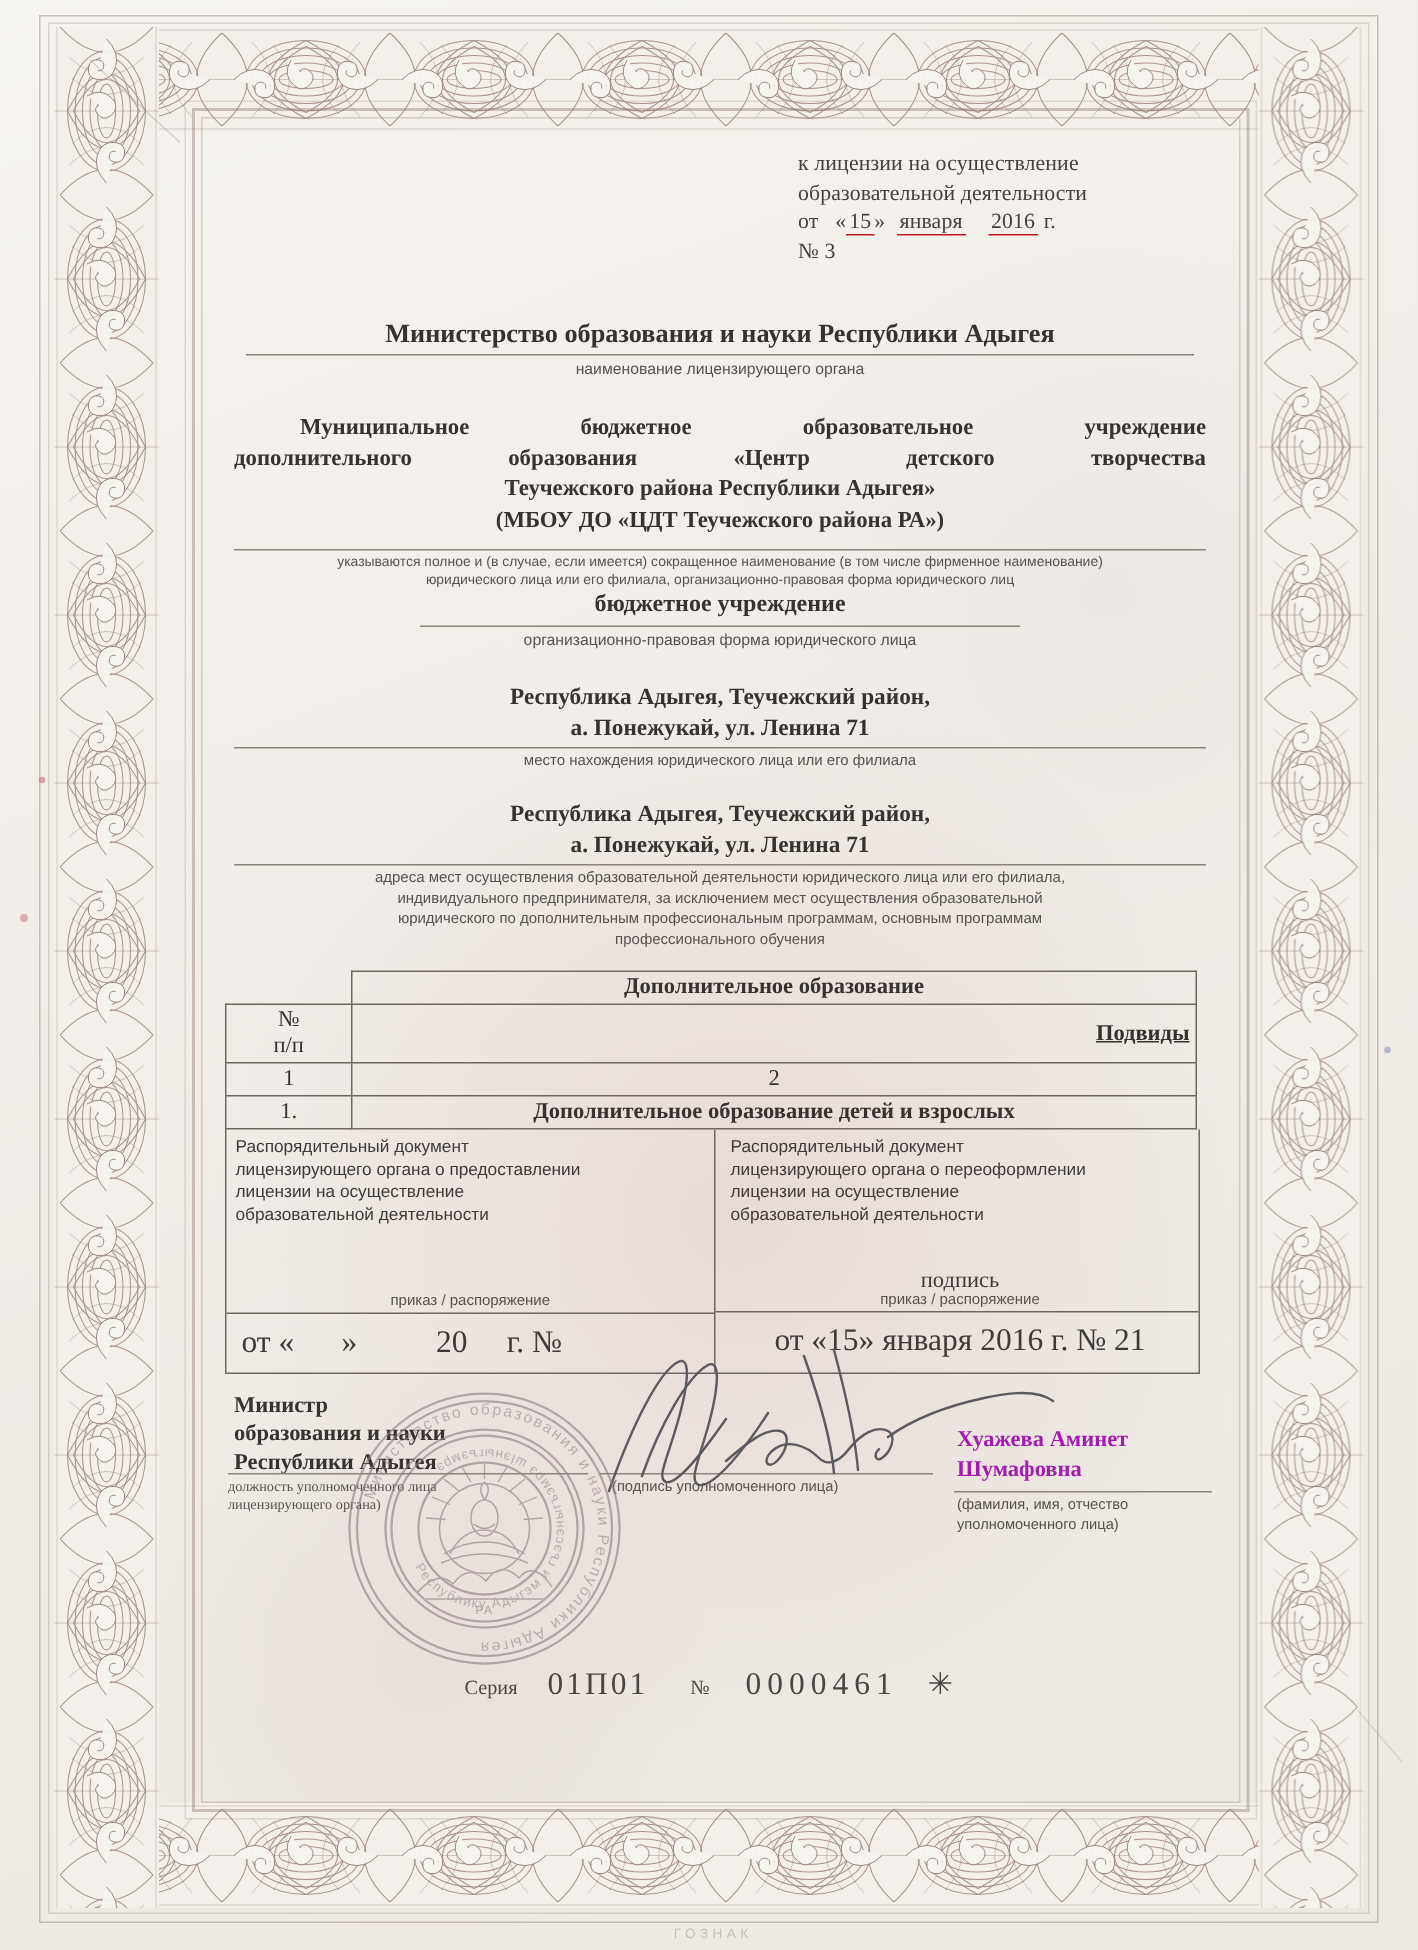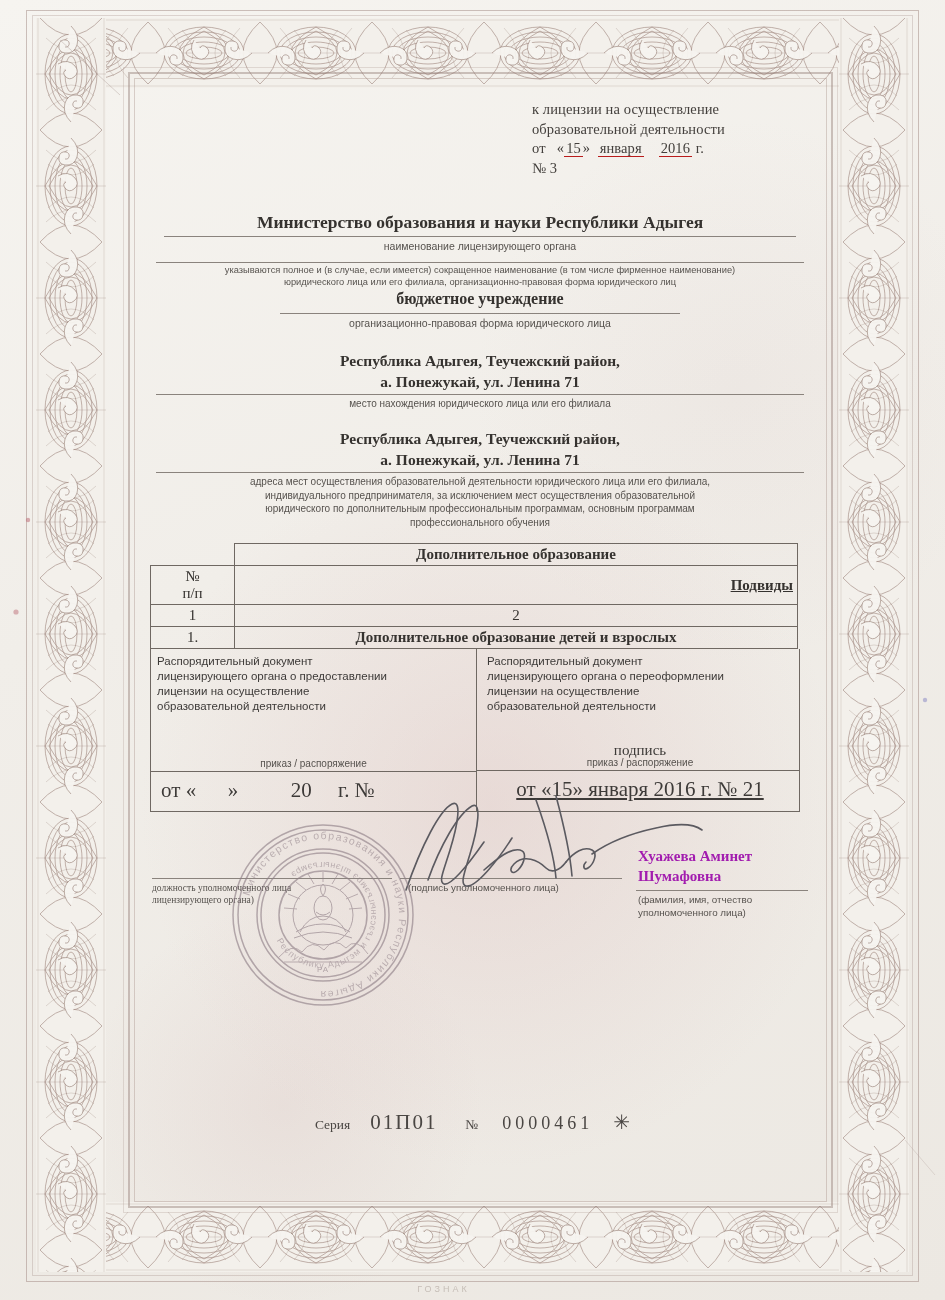--- a/index.html
+++ b/index.html
@@ -141,21 +141,21 @@
   }
   .docref .c1{width:313px;border-right:1px solid #6f6862;padding:5px 6px 0 6px;}
   .docref .c2{flex:1;padding:5px 6px 0 10px;}
   .dtxt{font-size:11.5px;line-height:15px;font-family:"Liberation Sans", sans-serif;}
   .dspacer{height:44px;}
   .dorder{text-align:center;font-size:15px;margin-bottom:-2px;}
   .dcap{text-align:center;font-size:10px;color:#56524e;font-family:"Liberation Sans", sans-serif;}
   .dline{border-top:1px solid #6f6862;margin:2px -6px 0 -6px;}
   .dline2{border-top:1px solid #6f6862;margin:2px -6px 0 -10px;}
   .dval{font-size:21px;padding:6px 0 8px 4px;white-space:pre;}
-  .dval.c{text-align:center;padding-left:0;text-decoration:underline;}
+  .dval.c{text-align:center;padding-left:0;}
 
   
   #sig{position:relative;margin-top:12px;width:660px;height:120px;}
   .post{
     position:absolute;left:6px;top:0;font-weight:bold;font-size:15px;
     line-height:19px;color:#35322f;
   }
   .postcap{
     position:absolute;left:2px;top:58px;font-size:9.5px;line-height:12px;
     color:#56524e;font-family:Liberation Serif, serif;
@@ -180,27 +180,28 @@
   #signature{position:absolute;left:238px;top:-40px;width:330px;height:120px;pointer-events:none;}
   #seal{position:absolute;left:78px;top:-4px;width:190px;height:190px;opacity:.62;}
 
   
   #series{
     position:absolute;left:0;top:1110px;width:945px;text-align:center;
     color:#4a4643;
   }
   #series .lbl{font-size:13.5px;}
   #series .val{font-size:21px;letter-spacing:2px;font-family:"Liberation Serif",serif;}
-  #series .num{font-size:18px;letter-spacing:4px;text-align:center;}
+  #series .num{font-size:21px;letter-spacing:4px;text-align:center;}
   #series .ast{font-size:20px;}
 
   .ghost{
     position:absolute;left:0;bottom:6px;width:887px;text-align:center;
     font-size:9px;color:rgba(140,125,118,.40);letter-spacing:3px;
     font-family:"Liberation Sans",sans-serif;
+    padding-left:32px;
   }
   .specks{position:absolute;inset:0;pointer-events:none;}
 </style>
 </head>
 <body>
 
 <div id="paper"></div>
 
 <div id="outer-rule"></div>
 <div id="outer-rule2"></div>
@@ -311,20 +312,26 @@
     <div>к лицензии на осуществление</div>
     <div>образовательной деятельности</div>
     <div class="r"><span>от</span>&nbsp;&nbsp;&nbsp;<span>«</span><span class="u">15</span><span>»</span>&nbsp;&nbsp;<span class="u">января</span>&nbsp;&nbsp;&nbsp;&nbsp;<span class="u">2016</span>&nbsp;<span>г.</span></div>
     <div>№ 3</div>
   </div>
 
   <div class="ministry">Министерство образования и науки Республики Адыгея</div>
   <div class="rule"></div>
   <div class="cap">наименование лицензирующего органа</div>
 
+  <div class="org">
+    <span class="l first">Муниципальное бюджетное образовательное учреждение</span>
+    <span class="l">дополнительного образования «Центр детского творчества</span>
+    <span class="lc">Теучежского района Республики Адыгея»</span>
+    <span class="lc">(МБОУ ДО «ЦДТ Теучежского района РА»)</span>
+  </div>
   <div class="rule" style="margin:8px 6px 0 6px"></div>
   <div class="smallcap" style="margin-top:2px">указываются полное и (в случае, если имеется) сокращенное наименование (в том числе фирменное наименование)</div>
   <div class="smallcap" style="margin-top:0">юридического лица или его филиала, организационно-правовая форма юридического лиц</div>
 
   <div class="legalform">бюджетное учреждение</div>
   <div class="rule" style="margin:4px 130px 0 130px"></div>
   <div class="cap">организационно-правовая форма юридического лица</div>
 
   <div class="addr">
     <div>Республика Адыгея, Теучежский район,</div>
@@ -391,20 +398,25 @@
       </div>
       <div style="height:28px"></div>
       <div class="dorder">подпись</div>
       <div class="dcap">приказ / распоряжение</div>
       <div class="dline2"></div>
       <div class="dval c">от «15» января 2016 г. № 21</div>
     </div>
   </div>
 
   <div id="sig">
+    <div class="post">
+      <div>Министр</div>
+      <div>образования и науки</div>
+      <div>Республики Адыгея</div>
+    </div>
     <div class="sigrule" id="sr1"></div>
     <div class="sigrule" id="sr2"></div>
     <div class="sigrule" id="sr3"></div>
 
     <div class="postcap">
       <div>должность уполномоченного лица</div>
       <div>лицензирующего органа)</div>
     </div>
     <div class="sigcap">(подпись уполномоченного лица)</div>
 

